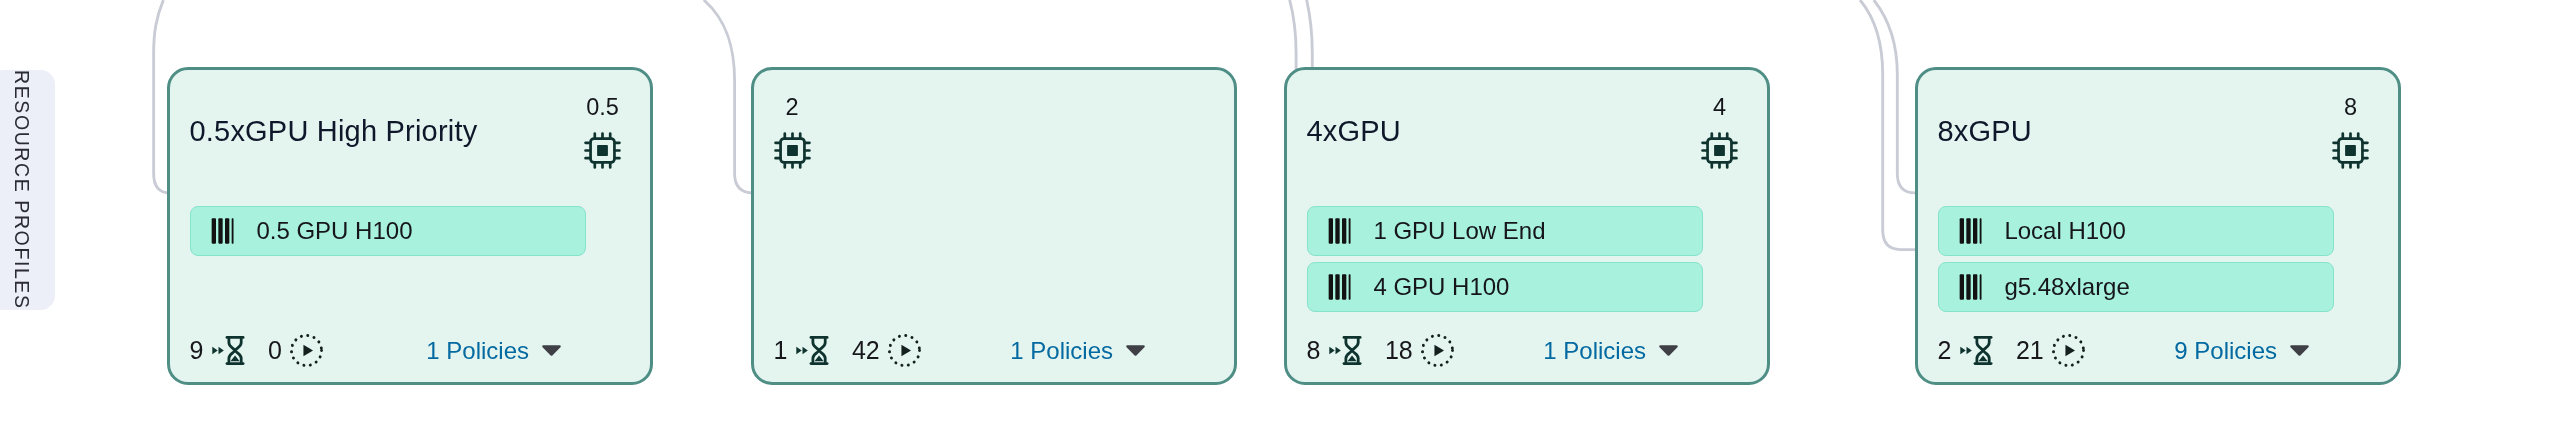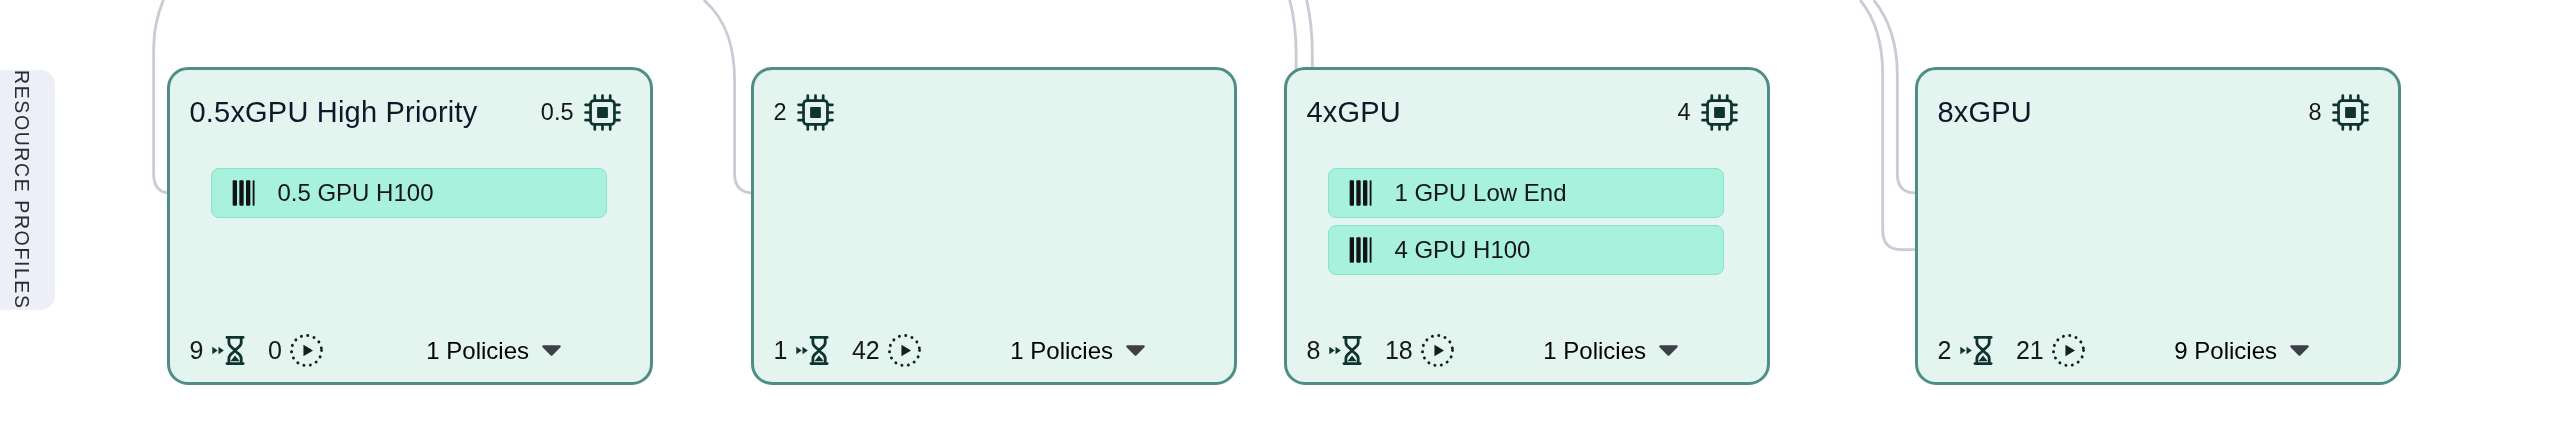--- a/index.html
+++ b/index.html
@@ -21,41 +21,41 @@
     font-size:19.5px; font-weight:500; letter-spacing:1.6px; color:#2B2B33;
   }
   
   .card{
     position:absolute; top:67px; width:486px; height:318px; box-sizing:border-box;
     background:#E4F5F0; border:3.2px solid #4E8E85; border-radius:21px;
     display:flex; flex-direction:column; z-index:2;
   }
   .card-header{display:flex; align-items:center; justify-content:space-between; margin:24px 29px 0 19.5px;}
   .card-title{font-size:29px; letter-spacing:0.2px; color:#0f172a;}
-  .gpu-badge{display:flex; align-items:center; gap:10.5px;}
+  .gpu-badge{display:flex; align-items:center; gap:10.5px;flex-direction:column;}
   .gpu-count{font-size:23.5px; color:#15151A;}
   .icon{display:block;}
   .icon.chip{width:37px; height:37px; color:#0F332E;}
-  .tags{margin-top:37px; display:flex; flex-direction:column; gap:6.5px;padding-left:21px;}
+  .tags{margin-top:37px; display:flex; flex-direction:column; gap:6.5px;}
   .tag{
     width:396px; height:50px; box-sizing:border-box; margin-left:20px;
     background:#A7F1DD; border:1.6px solid #85E2CB; border-radius:8px;
     display:flex; align-items:center; gap:15.4px; padding:0 16px 0 18px;
     font-size:24px; color:#15151A;
   }
   .icon.barcode{width:32px; height:32px; color:#121212; flex:0 0 auto;}
   .footer{margin-top:auto; margin-bottom:13px; display:flex; align-items:center; padding:0 88px 0 19.5px;}
   .stat-num{font-size:25px; color:#17171C; margin-right:6.5px;}
   .stat-num.second{margin-left:21px;}
   .icon.hourglass{width:37px; height:37px; color:#0F332E;}
   .icon.playc{width:37px; height:37px; color:#14201D;}
   .policies{
     margin-left:auto; display:flex; align-items:center; gap:12px;
     background:none; border:none; padding:0; cursor:pointer;
-    font-family:inherit; font-size:24px; font-weight:500; color:#000000;
+    font-family:inherit; font-size:24px; font-weight:500; color:#0369a1;
   }
   .icon.caret{width:21px; height:13px; color:#3F3F46;}
   .defs{position:absolute; width:0; height:0; overflow:hidden;}
 </style>
 </head>
 <body>
 
 <svg class="defs" aria-hidden="true">
   <defs>
     <symbol id="icon-chip" viewBox="0 0 48 48">
@@ -215,20 +215,34 @@
   <div class="card" style="left:1915px">
     <div class="card-header">
       <div class="card-title">8xGPU</div>
       <div class="gpu-badge">
         <span class="gpu-count">8</span>
         <svg class="icon chip" viewBox="0 0 46 46" width="37" height="37">
             <use href="#icon-chip"></use>
           </svg>
       </div>
     </div>
+    <div class="tags">
+      <div class="tag">
+        <svg class="icon barcode" viewBox="0 0 40 40" width="32" height="32">
+            <use href="#icon-barcode"></use>
+          </svg>
+        <span>Local H100</span>
+      </div>
+      <div class="tag">
+        <svg class="icon barcode" viewBox="0 0 40 40" width="32" height="32">
+            <use href="#icon-barcode"></use>
+          </svg>
+        <span>g5.48xlarge</span>
+      </div>
+    </div>
     <div class="footer">
       <span class="stat-num">2</span>
       <svg class="icon hourglass" viewBox="0 0 46 46" width="37" height="37">
           <use href="#icon-hourglass"></use>
         </svg>
       <span class="stat-num second">21</span>
       <svg class="icon playc" viewBox="0 0 46 46" width="37" height="37">
           <use href="#icon-play-dotted"></use>
         </svg>
       <button class="policies">

